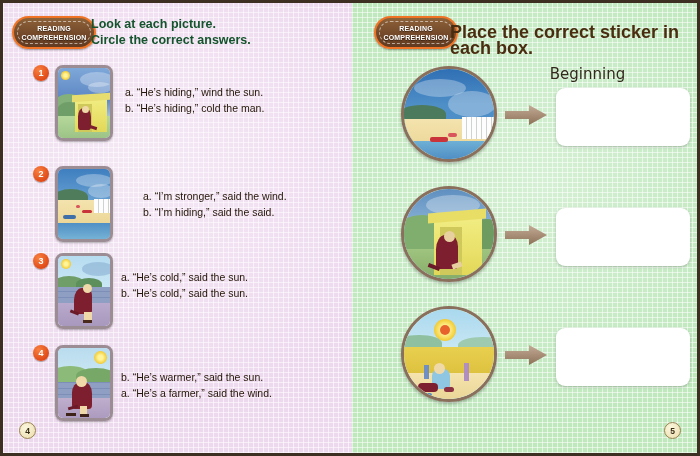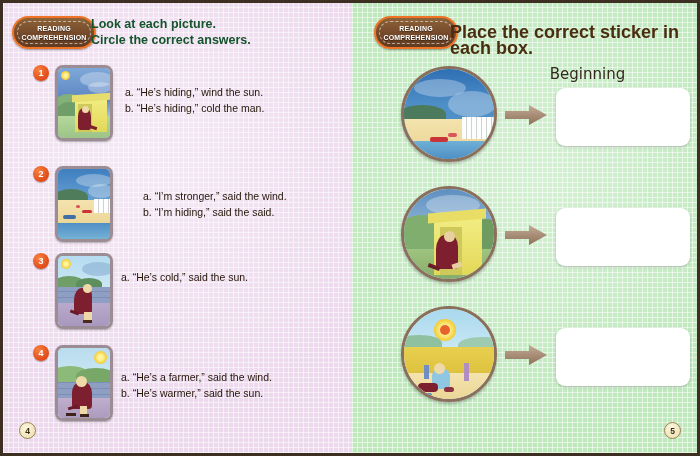--- a/index.html
+++ b/index.html
@@ -217,42 +217,43 @@
           <div class="wall" style="left:0;top:31px;right:0;height:22px;"></div>
           <div class="ground" style="height:23px;background:linear-gradient(180deg,#b9a9cc,#a898bd);"></div>
           <div class="figure" style="left:16px;top:32px;width:18px;height:26px;border-radius:45% 30% 14% 14%;"></div>
           <div class="head" style="left:25px;top:28px;width:9px;height:9px;"></div>
           <div style="position:absolute;left:12px;top:55px;width:9px;height:3px;background:#6a1a28;transform:rotate(22deg);"></div>
           <div style="position:absolute;left:26px;top:56px;width:8px;height:9px;background:#f0d9a8;"></div>
           <div style="position:absolute;left:25px;top:64px;width:9px;height:3px;background:#4a2a1a;"></div>
         </div>
         <div class="q-opts" style="left:118px;top:16px;">
           <div>a. “He’s cold,” said the sun.</div>
+          <div>b. “He’s cold,” said the sun.</div>
         </div>
       </div>
 
       <div class="q-row" style="top:342px;">
         <div class="q-num" style="top:0;">4</div>
         <div class="thumb" style="top:0;">
           <div class="art sky-day" style="background:linear-gradient(180deg,#b9dcee 0%,#d3ecf6 60%);"></div>
           <div class="sun" style="right:3px;top:3px;width:13px;height:13px;"></div>
           <div class="hill" style="left:-8px;top:18px;width:40px;height:18px;background:#8cba78;"></div>
           <div class="hill" style="left:18px;top:20px;width:40px;height:16px;background:#78a868;"></div>
           <div class="wall" style="left:0;top:34px;right:0;height:24px;"></div>
           <div class="ground" style="height:20px;background:linear-gradient(180deg,#c0aecd,#ac9bbe);"></div>
           <div class="figure" style="left:14px;top:34px;width:20px;height:27px;border-radius:40% 42% 16% 16%;"></div>
           <div class="head" style="left:18px;top:28px;width:11px;height:11px;"></div>
           <div style="position:absolute;left:10px;top:58px;width:10px;height:3px;background:#6a1a28;transform:rotate(-16deg);"></div>
           <div style="position:absolute;left:22px;top:58px;width:7px;height:9px;background:#f0d9a8;"></div>
           <div style="position:absolute;left:8px;top:65px;width:10px;height:3px;background:#3e2418;"></div>
           <div style="position:absolute;left:22px;top:66px;width:9px;height:3px;background:#3e2418;"></div>
         </div>
         <div class="q-opts" style="left:118px;top:24px;">
+          <div>b. “He’s warmer,” said the sun.</div>
           <div>a. “He’s a farmer,” said the wind.</div>
-          <div>b. “He’s warmer,” said the sun.</div>
         </div>
       </div>
 
       <div class="pagenum" id="pagenum-left">4</div>
     </div>
   </div>
 
   <div class="page" id="page-right">
     <div class="layer">
 

